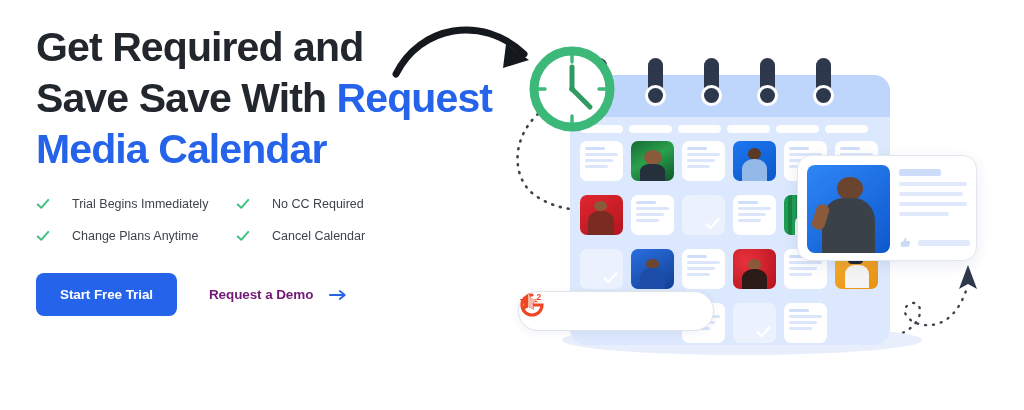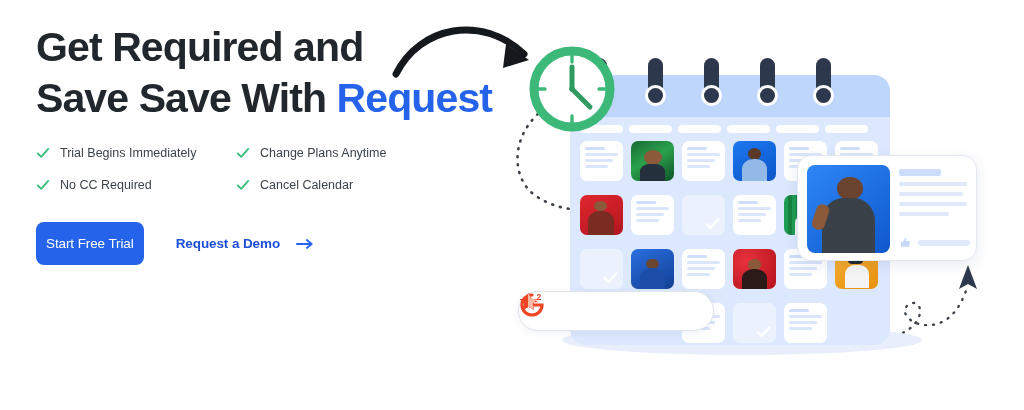--- a/index.html
+++ b/index.html
@@ -32,39 +32,39 @@
     max-width: 350px;
     white-space: pre-line;
   }
 
   .checklist {
     margin-top: 22px;
     display: grid;
     grid-template-columns: 200px 160px;
     grid-row-gap: 18px;
   }
-  .check-item { display: flex; align-items: flex-end; gap: 10px; }
+  .check-item { display: flex; align-items: flex-end; gap: 22px; }
   .check-icon { width: 14px; height: 14px; flex: 0 0 14px; display: block; }
   .check-label { font-size: 12.5px; color: #3d434b; white-space: nowrap; }
 
   .cta-row { margin-top: 30px; display: flex; align-items: center; }
   .btn-primary {
     background: #2563eb;
     color: #fff;
     font-size: 13.5px;
-    font-weight: 400;
+    font-weight: 700;
     border: none;
     border-radius: 8px;
-    padding: 14px 10px;
+    padding: 14px 24px;
     cursor: pointer;
     letter-spacing: -0.1px;
   }
   .btn-link {
     margin-left: 32px;
-    color: #1d4ed8;
+    color: #701a75;
     font-size: 13.5px;
     font-weight: 700;
     text-decoration: none;
     display: flex;
     align-items: center;
     gap: 16px;
     cursor: pointer;
     letter-spacing: -0.1px;
     justify-content: center;
   }
@@ -187,47 +187,47 @@
   
   .clock { position: absolute; left: 28px; top: 45px; width: 88px; height: 88px; }
 </style>
 </head>
 <body>
 
 <div class="hero">
 
   <div class="left">
 
-    <h1 class="headline"><span>Get Required and</span><br><span>Save Save With </span><span class="accent">Request</span><br></h1>
+    <h1 class="headline"><span>Get Required and</span><br><span>Save Save With </span><span class="accent">Request</span><br><span class="accent">Media Calendar</span></h1>
 
 
     <div class="checklist">
       <div class="check-item">
         <span class="check-icon">
           <svg viewBox="0 0 16 16" width="14" height="14">
               <path d="M2 8.6 L6 12.4 L14 3.4" fill="none" stroke="#3fbf7f" stroke-width="2.2" stroke-linecap="round" stroke-linejoin="round"></path>
             </svg>
         </span>
         <span class="check-label">Trial Begins Immediately</span>
       </div>
       <div class="check-item">
         <span class="check-icon">
           <svg viewBox="0 0 16 16" width="14" height="14">
               <path d="M2 8.6 L6 12.4 L14 3.4" fill="none" stroke="#3fbf7f" stroke-width="2.2" stroke-linecap="round" stroke-linejoin="round"></path>
             </svg>
         </span>
-        <span class="check-label">Change Plans Anytime</span>
+        <span class="check-label">No CC Required</span>
       </div>
       <div class="check-item">
         <span class="check-icon">
           <svg viewBox="0 0 16 16" width="14" height="14">
               <path d="M2 8.6 L6 12.4 L14 3.4" fill="none" stroke="#3fbf7f" stroke-width="2.2" stroke-linecap="round" stroke-linejoin="round"></path>
             </svg>
         </span>
-        <span class="check-label">No CC Required</span>
+        <span class="check-label">Change Plans Anytime</span>
       </div>
       <div class="check-item">
         <span class="check-icon">
           <svg viewBox="0 0 16 16" width="14" height="14">
               <path d="M2 8.6 L6 12.4 L14 3.4" fill="none" stroke="#3fbf7f" stroke-width="2.2" stroke-linecap="round" stroke-linejoin="round"></path>
             </svg>
         </span>
         <span class="check-label">Cancel Calendar</span>
       </div>
     </div>

